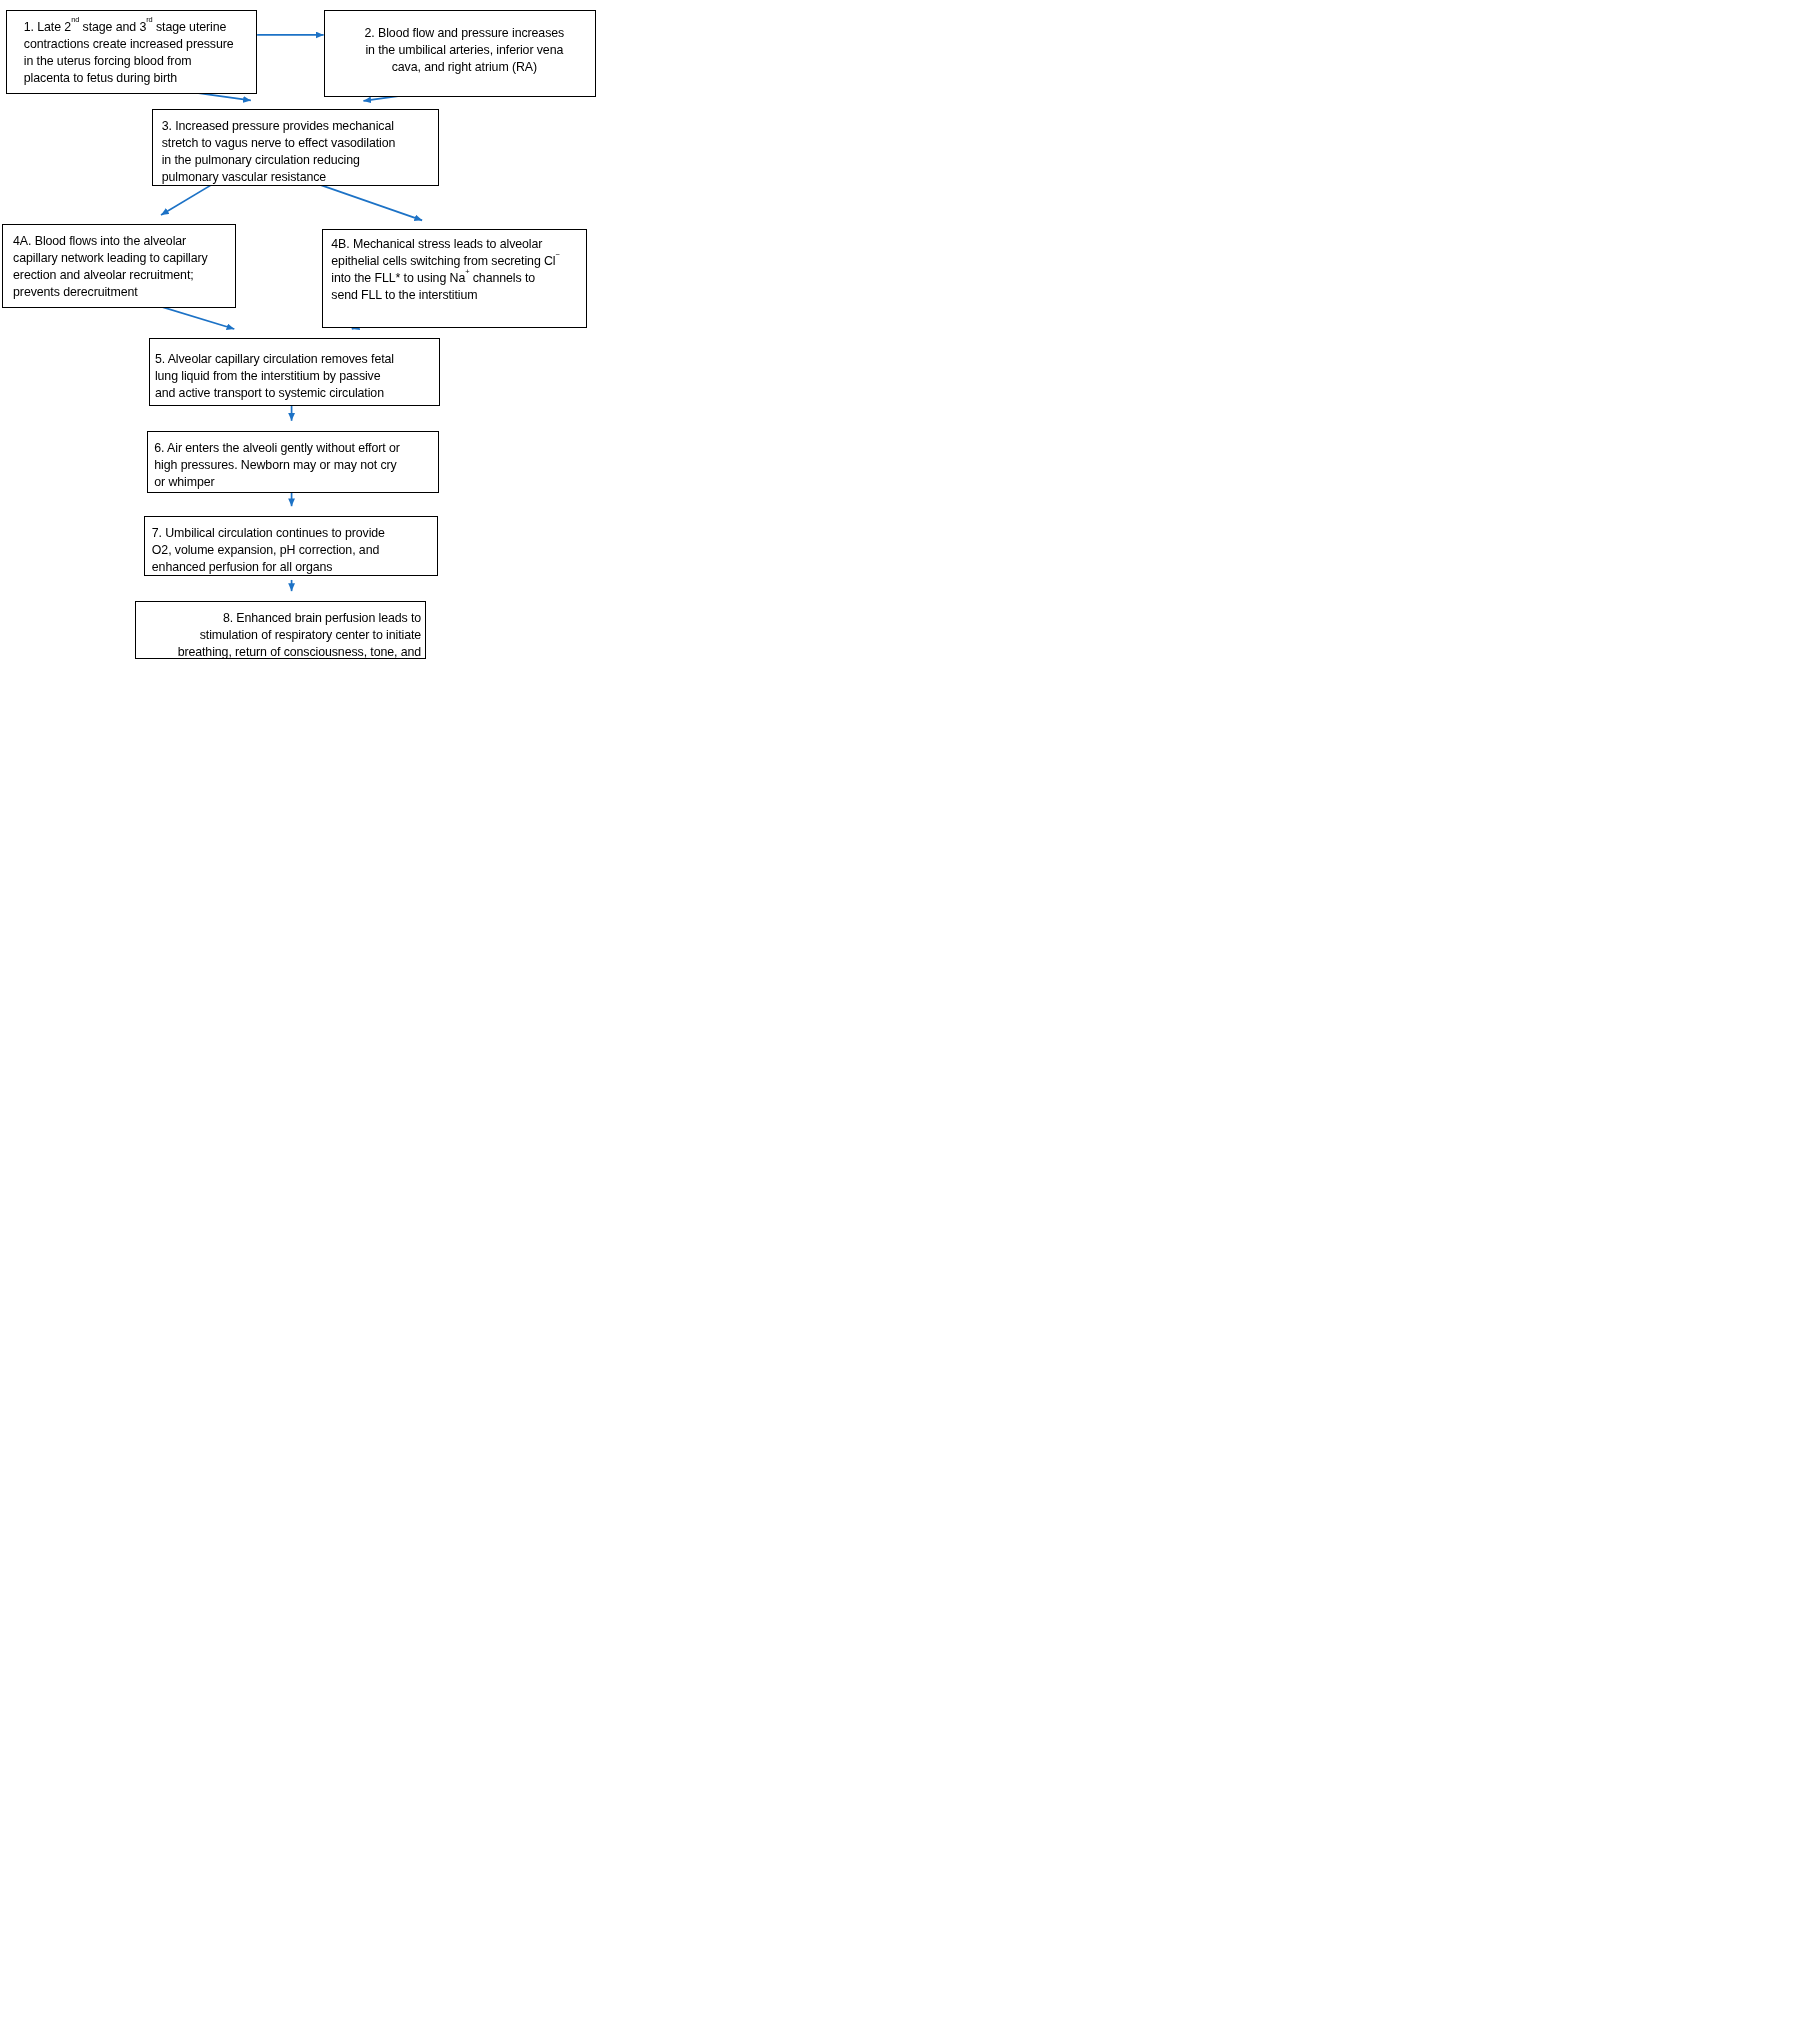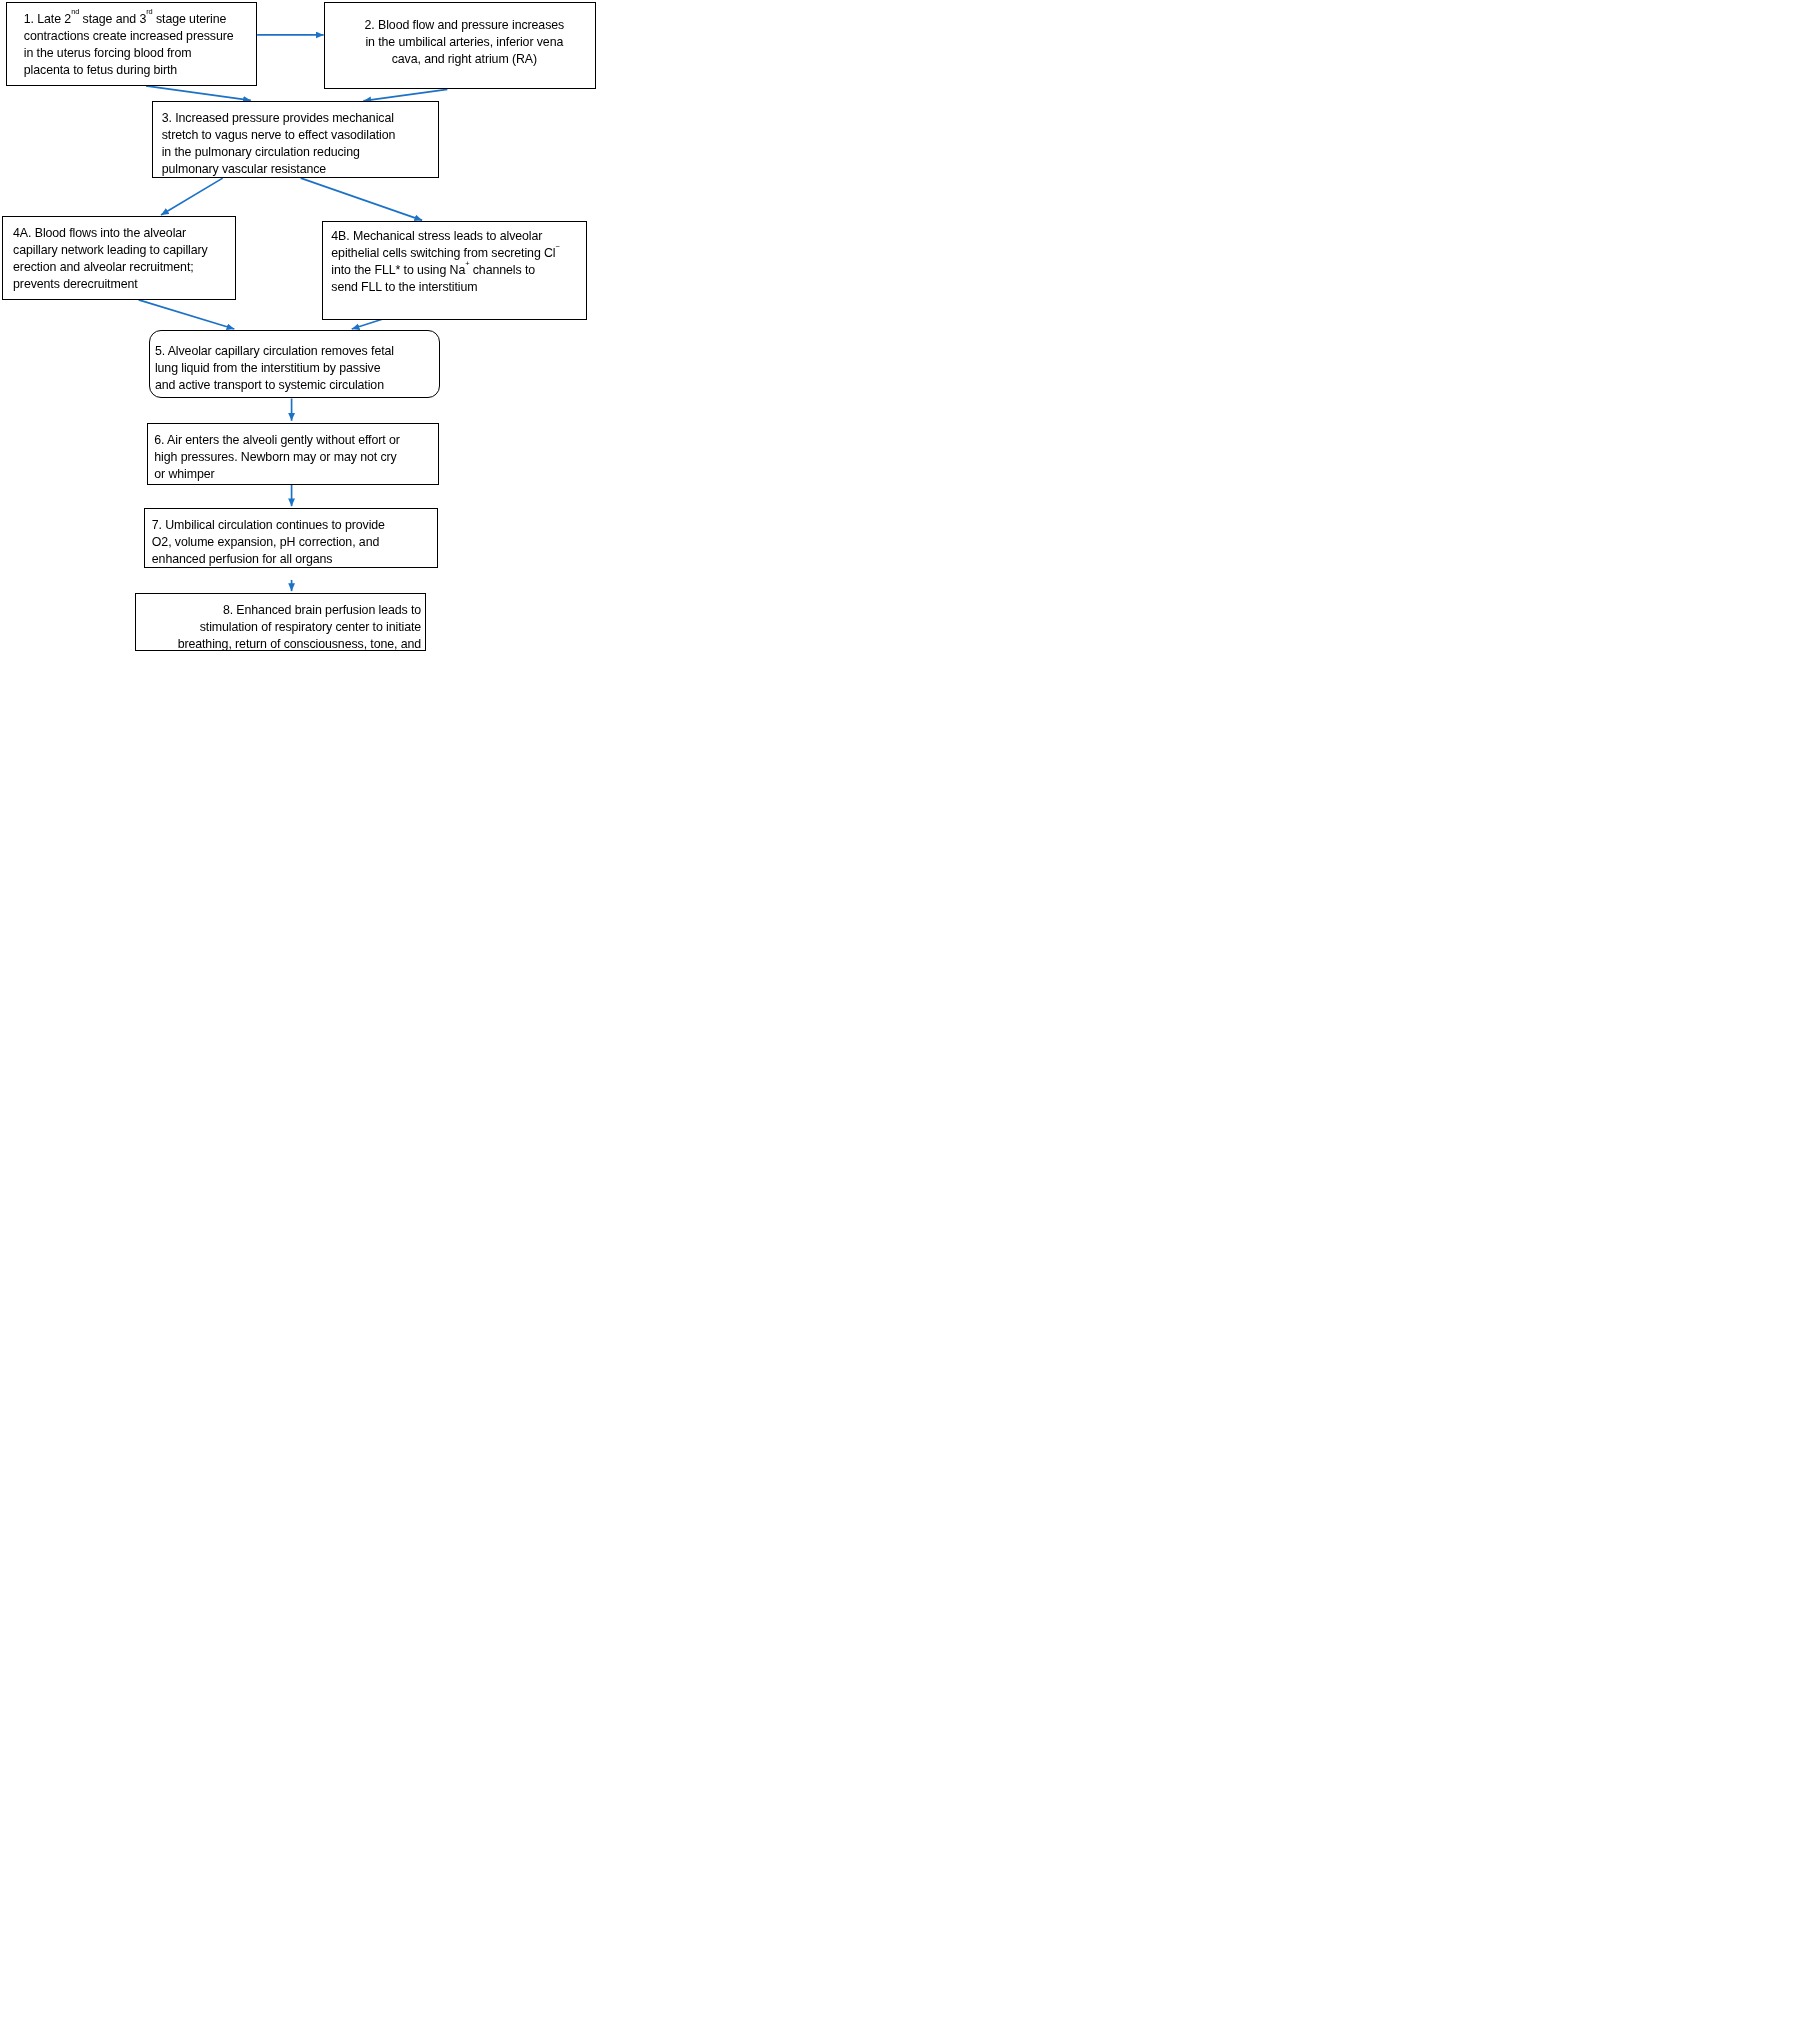--- a/index.html
+++ b/index.html
@@ -28,35 +28,36 @@
   .fbox {
     position: absolute;
     box-sizing: border-box;
     border: 1.5px solid var(--border-c);
     background: var(--bg);
     overflow: hidden;
     font-size: 12.4px;
     line-height: 17px;
     letter-spacing: -0.1px;
     white-space: nowrap;
+    margin-top: 8px;
   }
   .fbox sup {
     font-size: 0.6em;
     line-height: 0;
     position: relative;
     top: -0.45em;
   }
   .tline { display: block; }
   
   #box1  { left: 5.8px;  top: 2.4px;    width: 251px; height: 84px; padding: 7.3px 3.9px 0 17px; }
   #box2  { left: 324px; top: 2.4px;    width: 272px; height: 87px; padding: 13.6px 3.9px 0 12.6px; text-align: center; }
   #box3  { left: 152px; top: 101px;  width: 287px; height: 77px; padding: 7.8px 3.9px 0 8.7px; }
   #box4A { left: 2.4px;   top: 216px;  width: 234px; height: 84px; padding: 7.8px 3.9px 0 9.7px; }
   #box4B { left: 322px; top: 221px;  width: 265px; height: 99px; padding: 6.3px 2.9px 0 8.3px; }
-  #box5  { left: 149px; top: 330px;  width: 291px; height: 68px; padding: 11.7px 3.9px 0 4.9px; border-radius: 12px; }
+  #box5  { left: 149px; top: 330px;  width: 291px; height: 68px; padding: 11.7px 3.9px 0 4.9px; }
   #box6  { left: 147px; top: 423px;  width: 292px; height: 62px; padding: 7.8px 3.9px 0 6.3px; }
   #box7  { left: 144px; top: 508px; width: 294px; height: 60px; padding: 7.8px 3.9px 0 6.8px; }
   #box8  { left: 135px; top: 593px; width: 291px; height: 58px; padding: 7.8px 3.9px 0 6.3px; text-align: right; }
 </style>
 </head>
 <body>
 
 <div id="canvas">
 
   <svg id="arrow-layer" viewBox="0 0 1245 1397" xmlns="http://www.w3.org/2000/svg">

